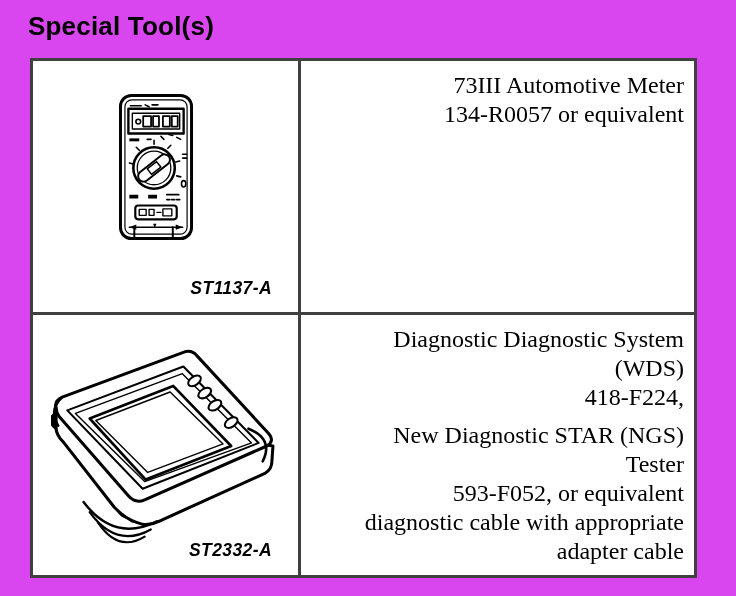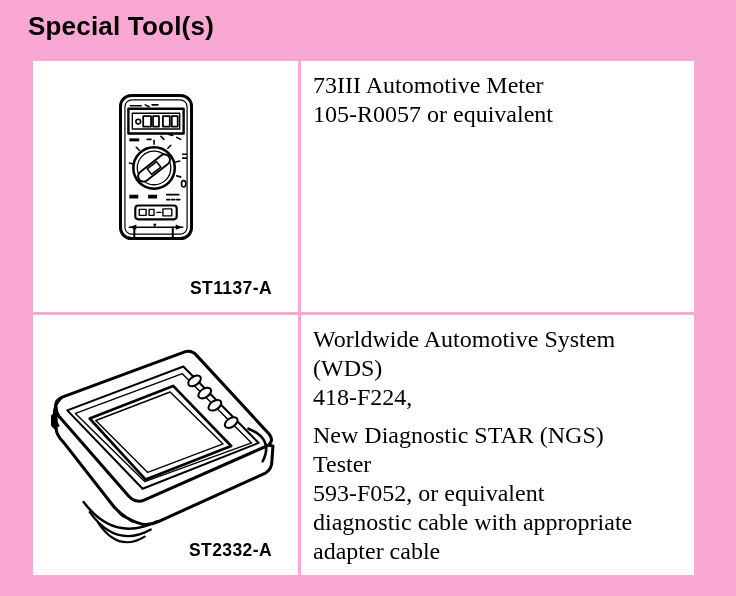--- a/index.html
+++ b/index.html
@@ -1,38 +1,38 @@
 <!DOCTYPE html>
 <html><head>
 <meta charset="utf-8">
 <style>
   html, body { margin:0; padding:0; }
   body {
     width:736px; height:596px; background:#ffffff;
     font-family:"Liberation Serif", serif; color:#000;
     -webkit-font-smoothing:none;
   }
-  .page { position:relative; width:736px; height:596px; background:#f9a8d4; overflow:hidden; }
+  .page { position:relative; width:736px; height:596px; background:#d946ef; overflow:hidden; }
 
   .page-title {
     position:absolute; left:28px; top:11px;
     font-family:"Liberation Sans", sans-serif; font-weight:bold;
     font-size:26px; letter-spacing:0.2px;
   }
 
   table.tools-table {
     position:absolute; left:30px; top:58px;
     width:667px; border-collapse:collapse; table-layout:fixed;
     background:#fff;
   }
   table.tools-table td {
-    border:3px solid #f9a8d4; padding:0; vertical-align:top;
+    border:3px solid #404040; padding:0; vertical-align:top;text-align:right;
   }
   td.cell-illus { width:265px; }
-  .cell-inner { position:relative; width:100%; height:100%; }
+  .cell-inner { position:relative; width:100%; height:100%;font-style:italic; }
   tr.row-1 .cell-inner { height:251px; }
   tr.row-2 .cell-inner { height:259px;border-radius:20px; }
 
   td.cell-desc { padding:0; }
   .desc-pad { padding:10px 10px 0 12px; font-size:24px; line-height:29px; }
   .para { margin:0 0 9px 0; }
   .line { display:block; white-space:nowrap; }
 
   .tool-label {
     position:absolute; right:26px; bottom:13px;
@@ -99,21 +99,21 @@
               <path class="blk" d="M36 132.5 l3.5 0 l-1.75 4 z"></path>
               <path class="ln" d="M17 136 v11 h27 M56 136 v12 M52 148 h8" stroke-width="2"></path>
             </svg>
             <div class="tool-label">ST1137-A</div>
           </div>
         </td>
         <td class="cell-desc">
           <div class="desc-pad">
             <p class="para">
               <span class="line">73III Automotive Meter</span>
-              <span class="line">105-R0057 or equivalent</span>
+              <span class="line">134-R0057 or equivalent</span>
             </p>
           </div>
         </td>
       </tr>
 
       <tr class="row-2">
         <td class="cell-illus">
           <div class="cell-inner">
             <svg class="illus-ngs" width="226" height="196" viewBox="0 0 222 192">
 
@@ -143,21 +143,21 @@
                 <ellipse class="fw" cx="161" cy="55" rx="7" ry="4.2" stroke-width="2" transform="rotate(-34 161 55)"></ellipse>
                 <ellipse class="fw" cx="177" cy="72" rx="7" ry="4.2" stroke-width="2" transform="rotate(-34 177 72)"></ellipse>
               </g>
             </svg>
             <div class="tool-label">ST2332-A</div>
           </div>
         </td>
         <td class="cell-desc">
           <div class="desc-pad">
             <p class="para">
-              <span class="line">Worldwide Automotive System</span>
+              <span class="line">Diagnostic Diagnostic System</span>
               <span class="line">(WDS)</span>
               <span class="line">418-F224,</span>
             </p>
             <p class="para">
               <span class="line">New Diagnostic STAR (NGS)</span>
               <span class="line">Tester</span>
               <span class="line">593-F052, or equivalent</span>
               <span class="line">diagnostic cable with appropriate</span>
               <span class="line">adapter cable</span>
             </p>

